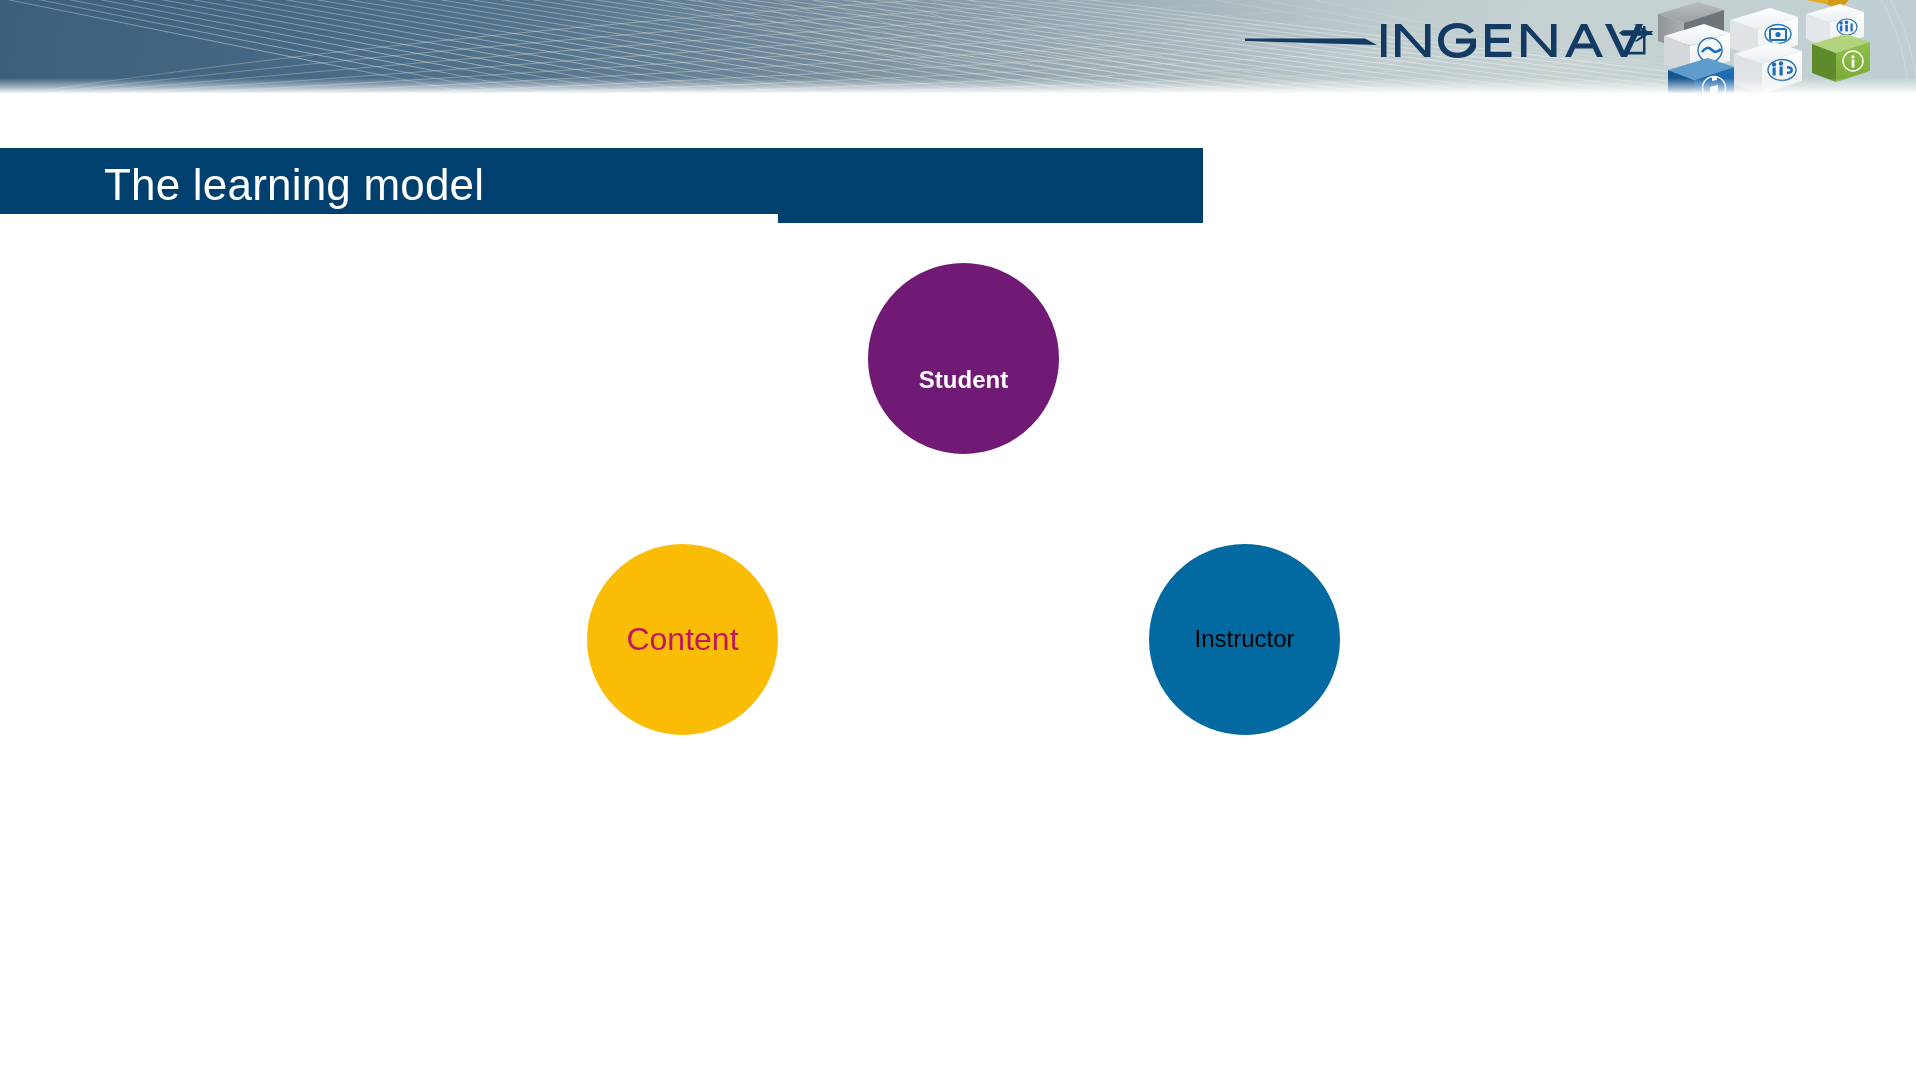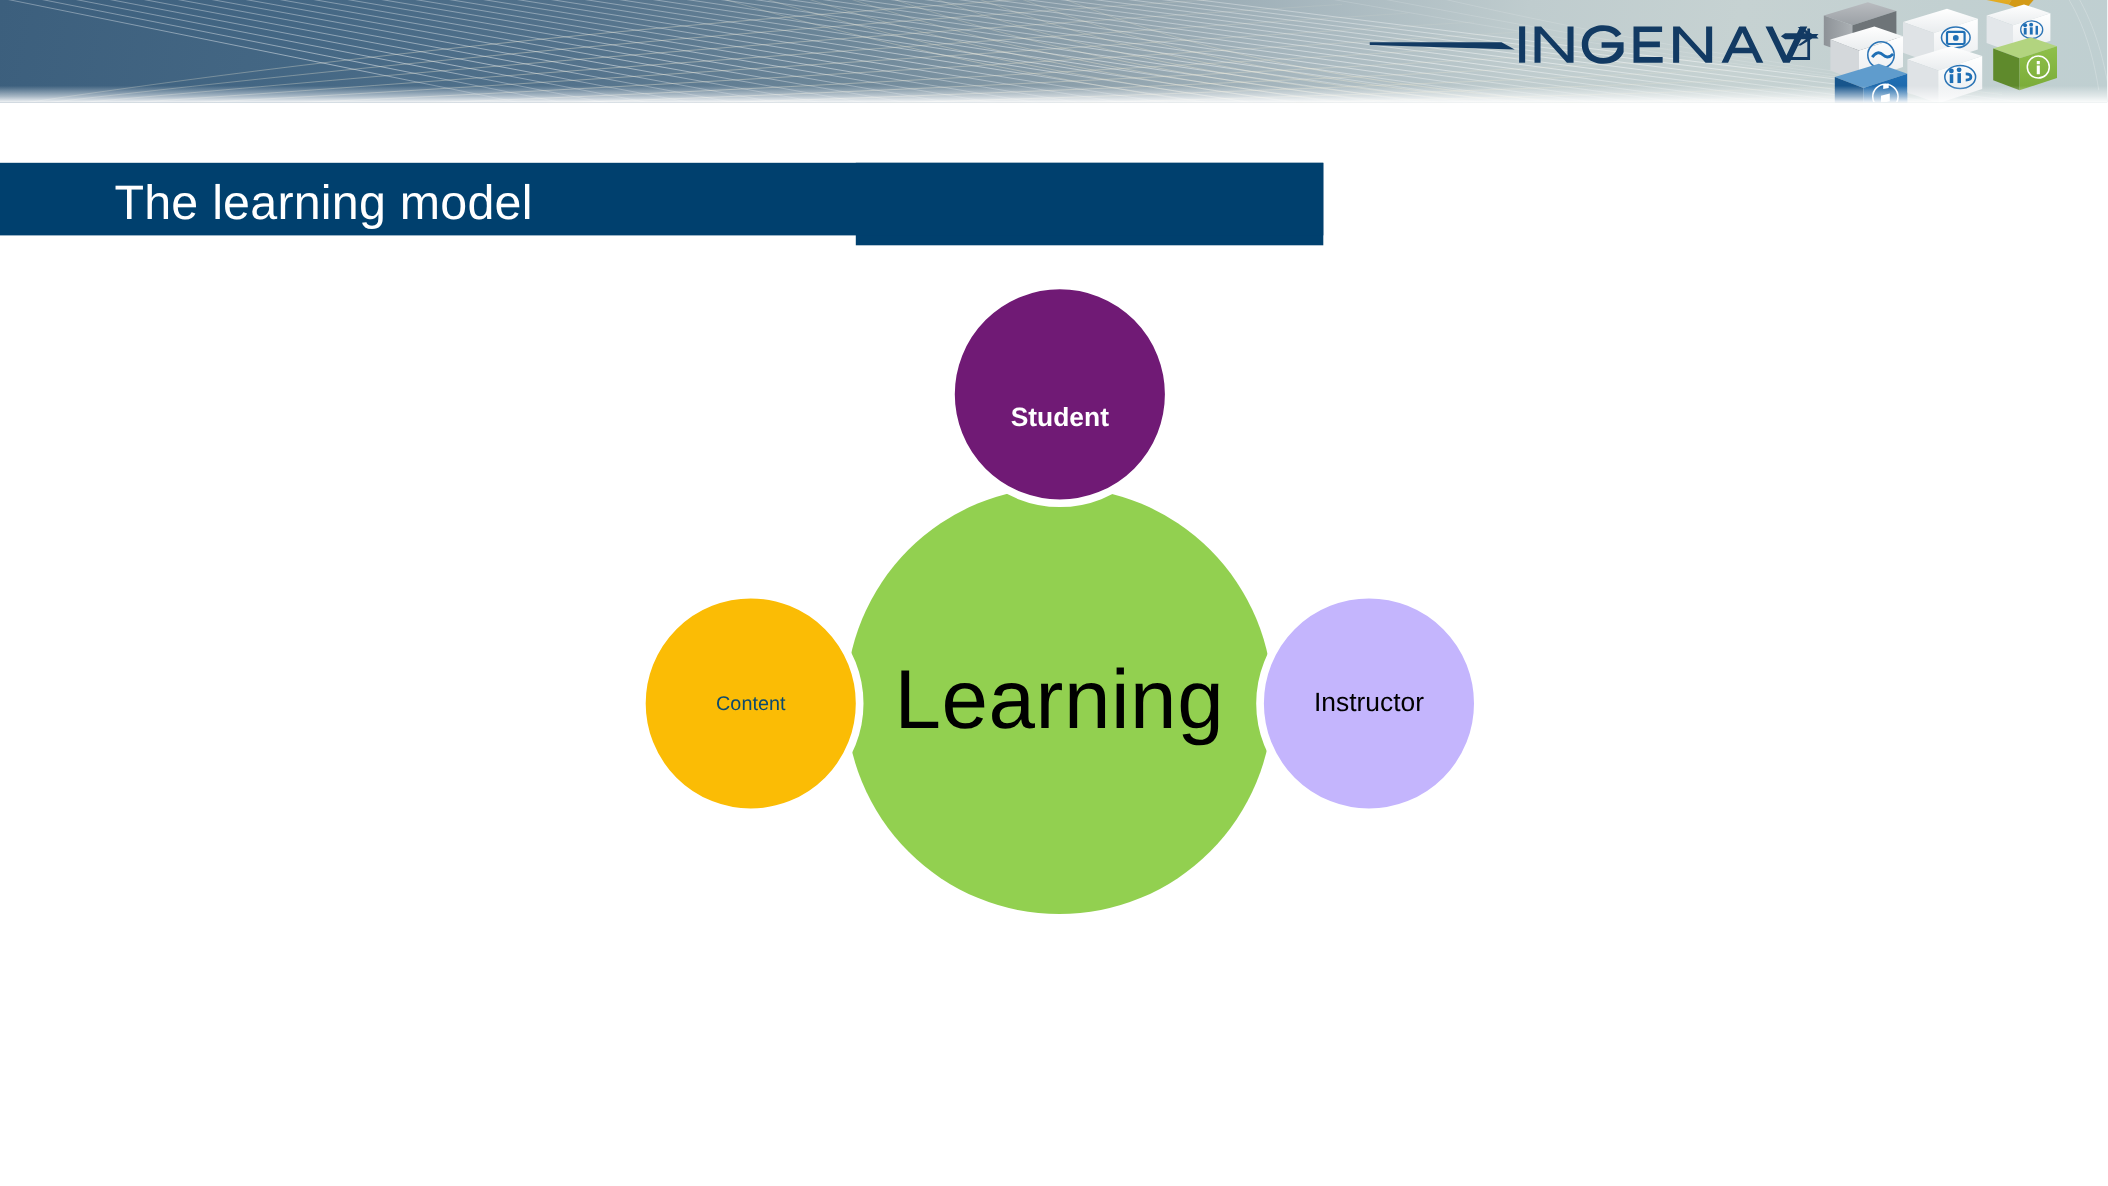--- a/index.html
+++ b/index.html
@@ -161,28 +161,28 @@
     color: #ffffff;
     font-weight: bold;
     transform: translateY(22px);
   }
   .node-left {
     left: 20px;
     top: 297px;
     background: #fbbc05;
   }
   .node-left .node-label {
-    font-size: 18px;
-    color: #0c4a6e;
+    font-size: 32px;
+    color: #be185d;
     font-weight: 400;
   }
   .node-right {
     left: 582px;
     top: 297px;
-    background: #c4b5fd;
+    background: #0369a1;
   }
   .node-right .node-label {
     font-size: 24px;
     color: #000000;
     font-weight: 400;
   }
   .node-bottom {
     left: 301px;
     top: 563px;
     background: #10ace4;
@@ -431,23 +431,20 @@
 
     <div class="header-bottom-fade"></div>
   </div>
 
   <div class="title-banner-step"></div>
   <div class="title-banner"></div>
   <div class="title-text">The learning model</div>
 
   <div class="diagram">
 
-    <div class="node node-center">
-      <span class="node-label">Learning</span>
-    </div>
 
     <div class="node node-sat node-top">
       <span class="node-label">Student</span>
     </div>
 
     <div class="node node-sat node-left">
       <span class="node-label">Content</span>
     </div>
 
     <div class="node node-sat node-right">

